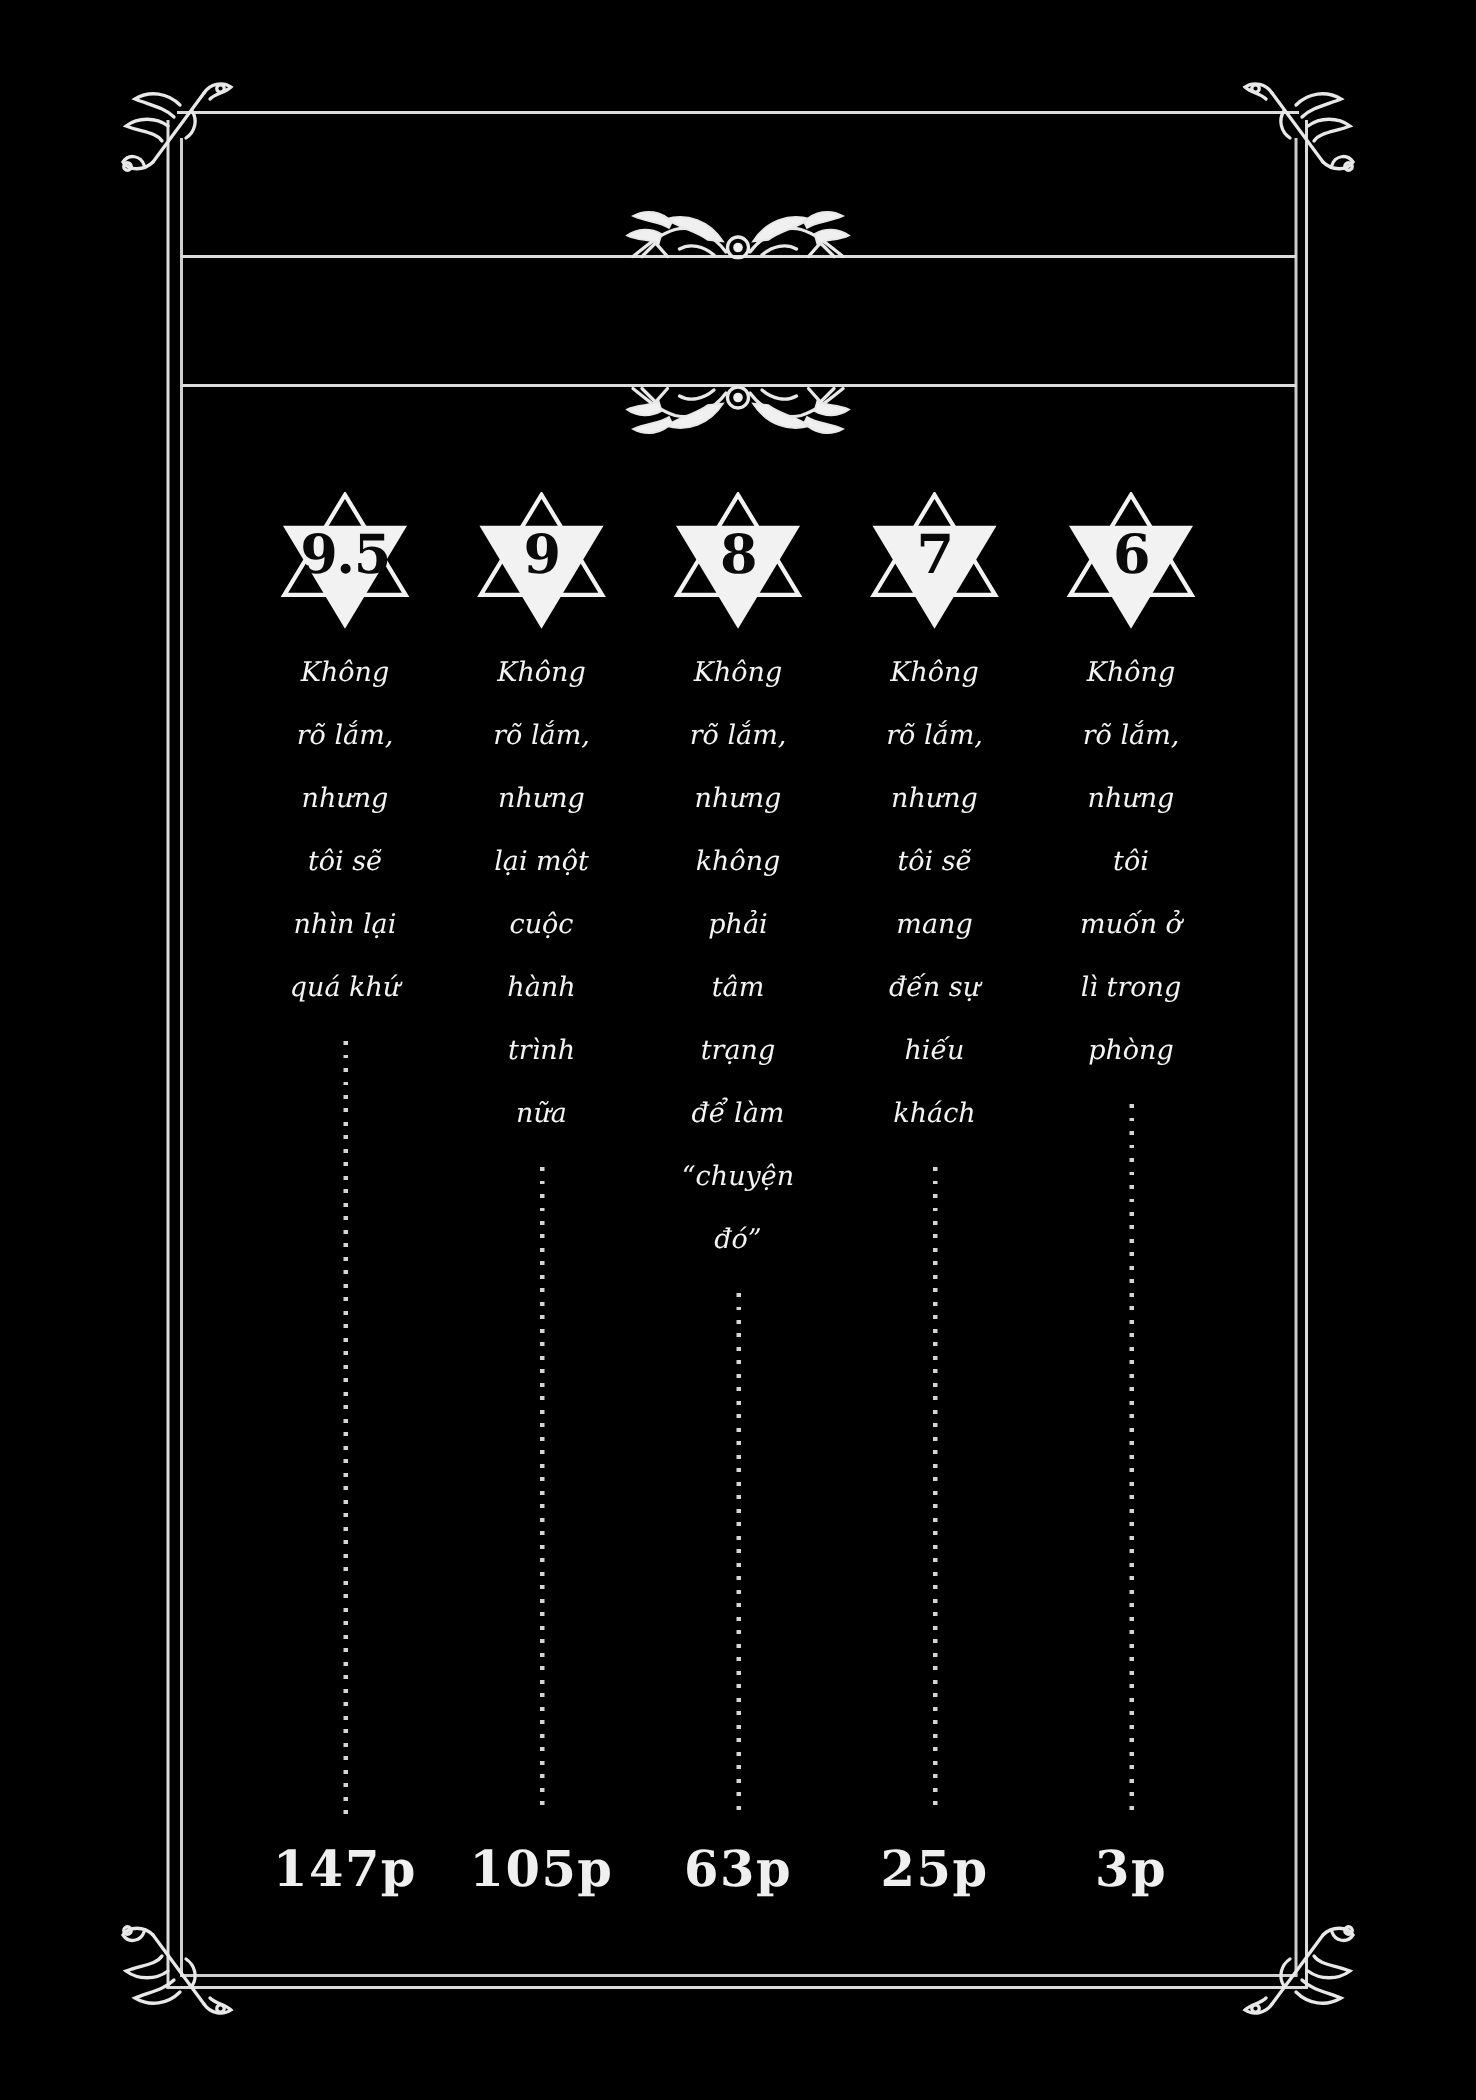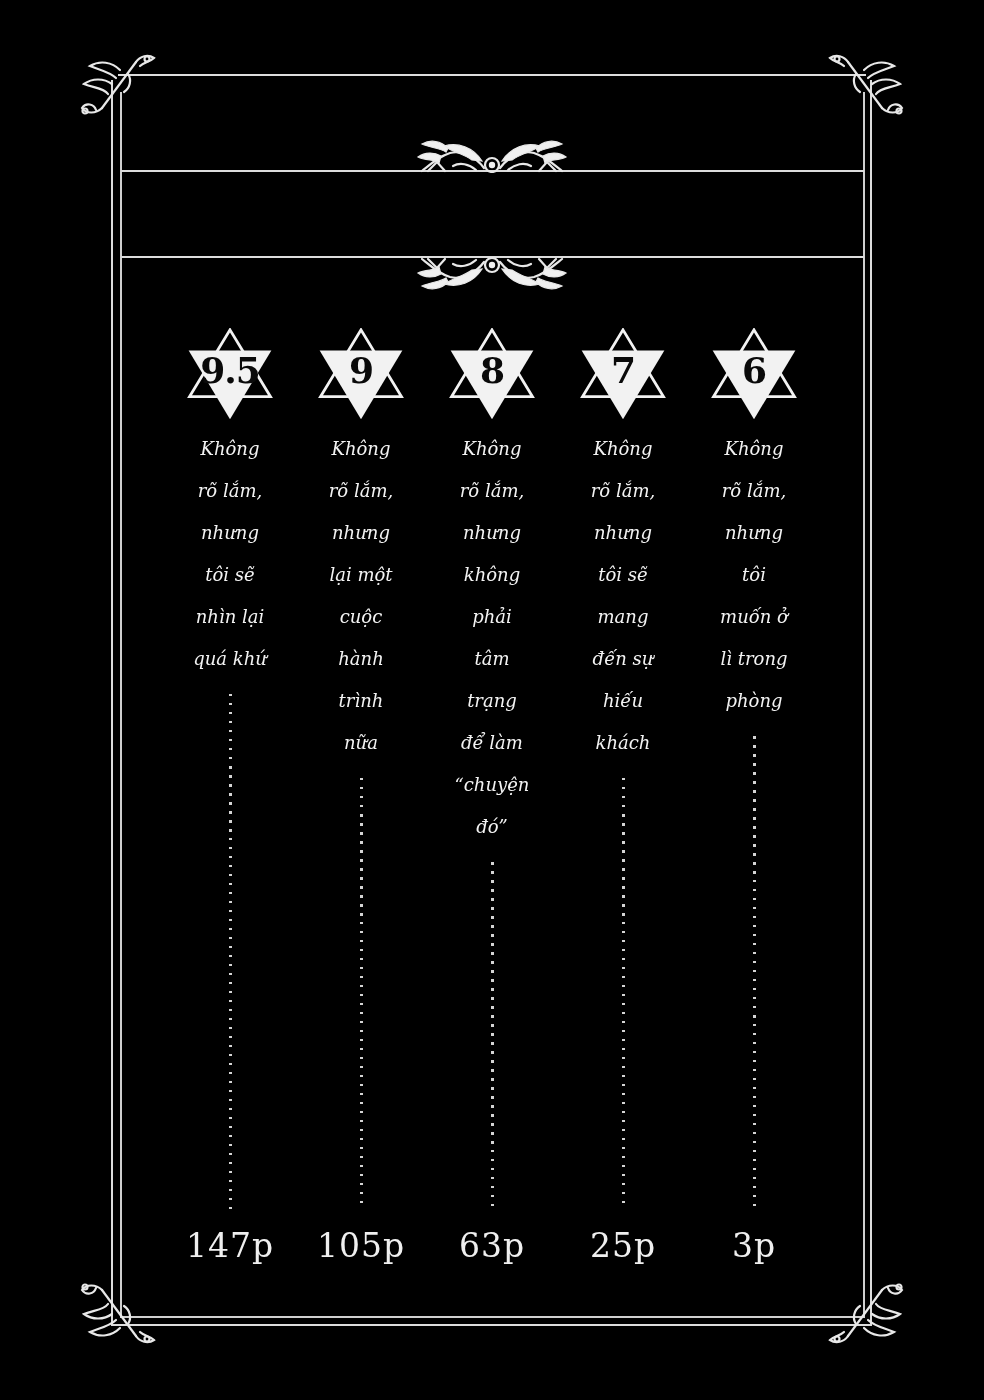--- a/index.html
+++ b/index.html
@@ -52,21 +52,21 @@
     font-style:italic;font-size:18px;line-height:42px;
     text-align:center;white-space:pre-line;color:#f3f3f3;
   }
   .dots{
     flex:1 1 auto;width:3px;margin:14px 0 16px;
     background:repeating-linear-gradient(to bottom,
       rgba(235,235,235,.9) 0 2.5px, transparent 2.5px 9px);
   }
   .pagenum{
     flex:0 0 auto;height:46px;
-    font-weight:400;font-size:33px;color:#efefef;letter-spacing:1px;
+    font-weight:700;font-size:33px;color:#efefef;letter-spacing:1px;
   }
   .deco{stroke:#e8e8e8;fill:none;stroke-width:2.2;stroke-linecap:round;}
 </style>
 </head>
 <body>
 
 <div class="hline" id="top-line"></div>
 <div class="vline" id="left-outer"></div>
 <div class="vline" id="left-inner"></div>
 <div class="vline" id="right-outer"></div>

